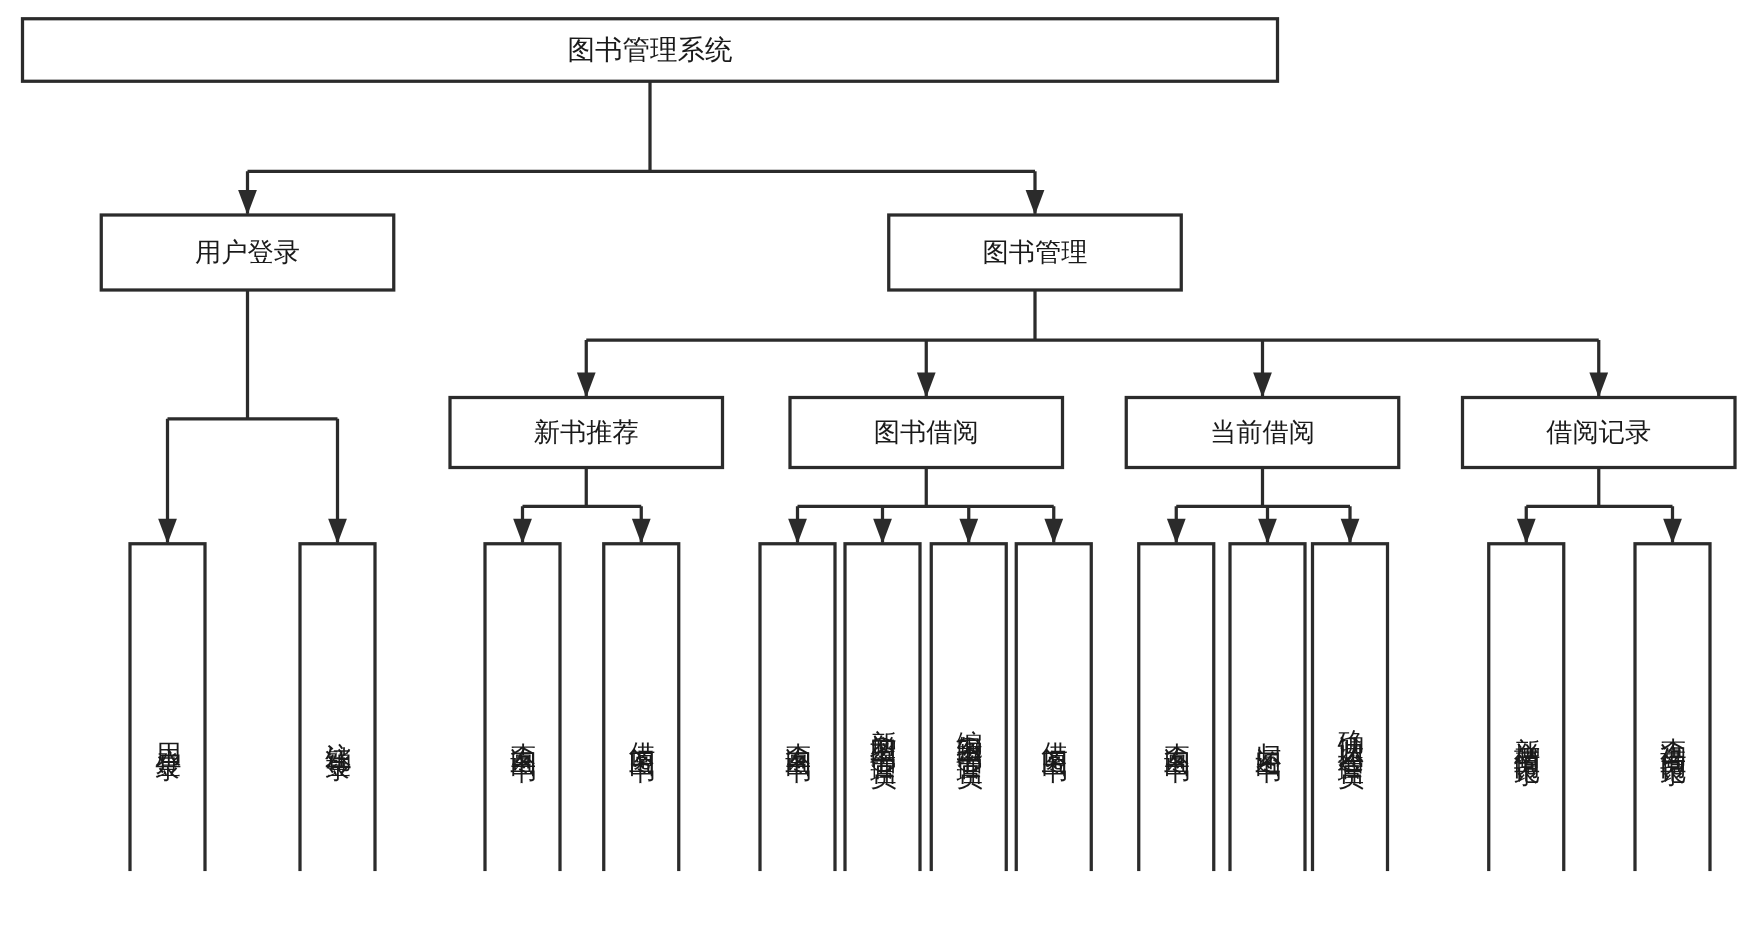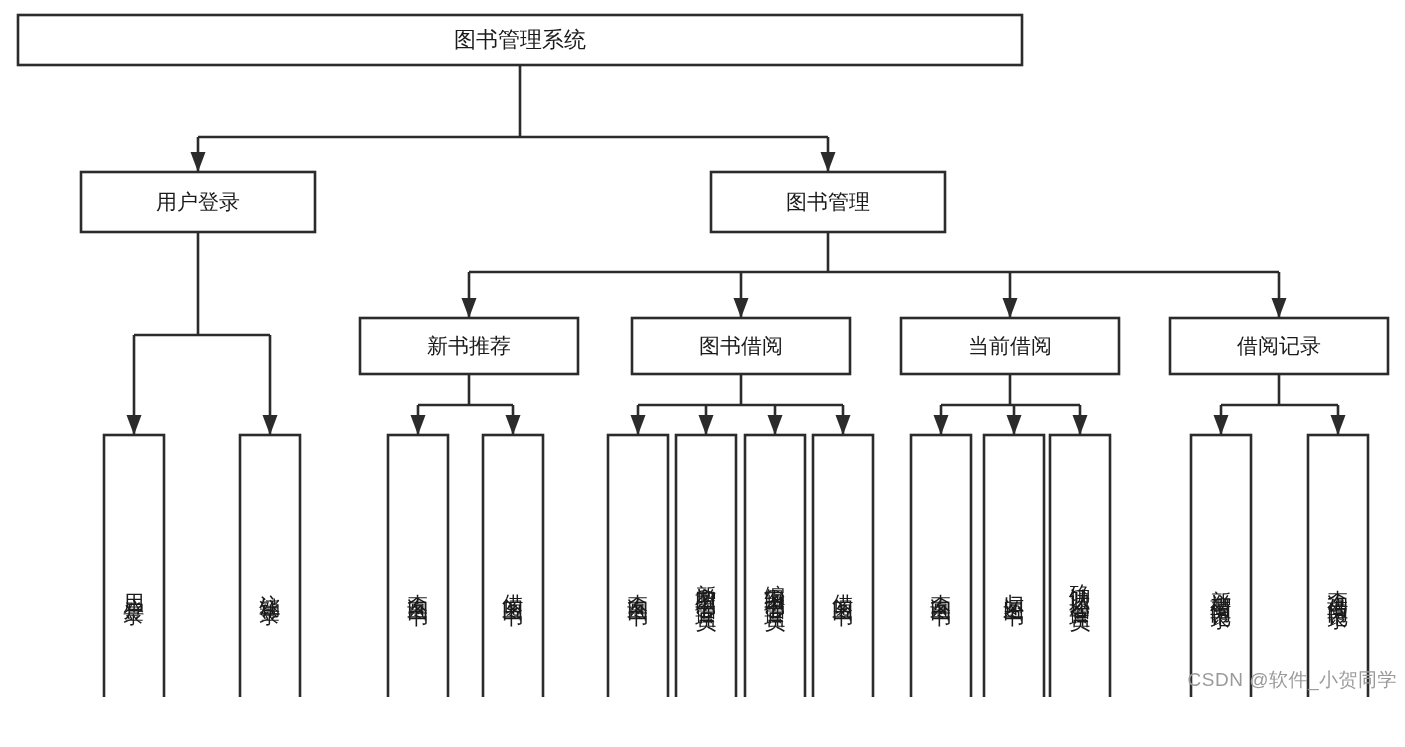--- a/index.html
+++ b/index.html
@@ -204,15 +204,14 @@
         <span class="leaf-label">确认归还（管理员）</span>
       </div>
       <div class="leaf-label-wrap" style="left: 1191px; top: 435px; width: 60px; height: 300px;">
         <span class="leaf-label">新增借阅记录</span>
       </div>
       <div class="leaf-label-wrap" style="left: 1308px; top: 435px; width: 60px; height: 300px;">
         <span class="leaf-label">查询借阅记录</span>
       </div>
     </div>
 
-  <div class="watermark">CSDN @软件_小贺同学</div>
 
 </div>
 
 </body></html>

